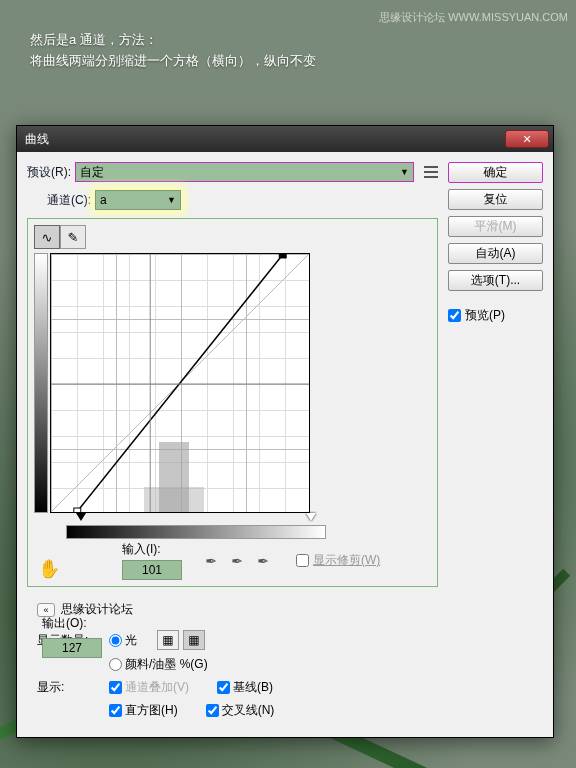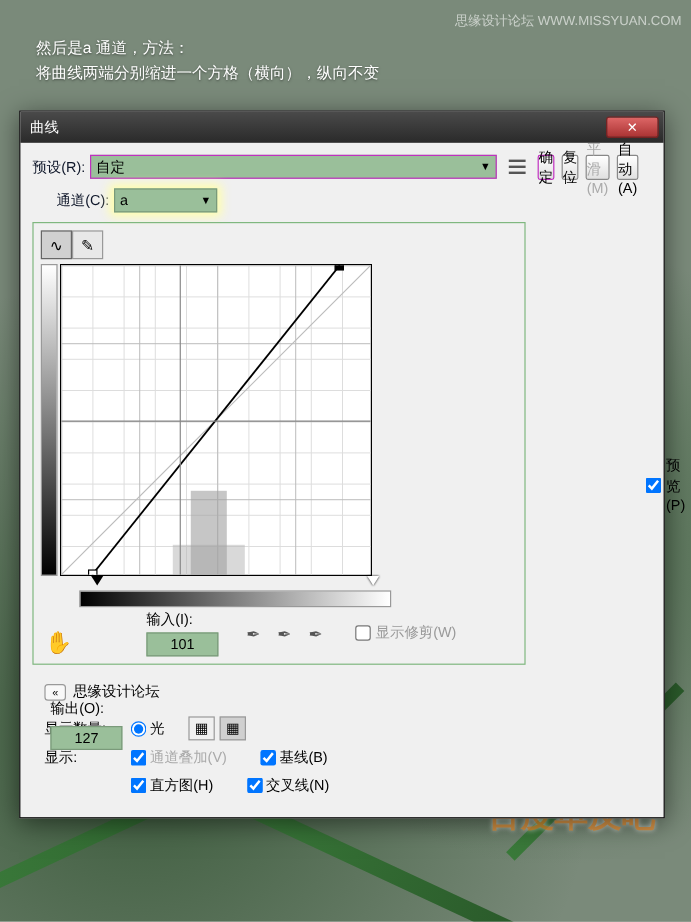--- a/index.html
+++ b/index.html
@@ -5,27 +5,27 @@
   * { box-sizing: border-box; margin: 0; padding: 0; font-family: "Microsoft YaHei", SimSun, Arial, sans-serif; }
   body { width: 576px; height: 768px; background: linear-gradient(135deg, #6a7a6e 0%, #8a9a8a 40%, #5a6a5a 100%); position: relative; overflow: hidden; }
   .bg-blur { position:absolute; inset:0; background: radial-gradient(circle at 80% 60%, #4a6a4a 0%, transparent 40%), radial-gradient(circle at 20% 80%, #3a5a3a 0%, transparent 50%), #7a8a7a; }
   .leaf { position:absolute; background:linear-gradient(90deg,#3a7a3a,#2a5a2a); }
   .leaf1 { width:300px; height:12px; bottom:80px; left:-40px; transform:rotate(-25deg); }
   .leaf2 { width:260px; height:14px; bottom:40px; left:180px; transform:rotate(25deg); }
   .leaf3 { width:200px; height:10px; bottom:120px; right:-20px; transform:rotate(-45deg); }
   .topnote { position:absolute; top:30px; left:30px; color:#fff; font-size:13px; line-height:1.6; text-shadow:0 1px 2px rgba(0,0,0,.5);}
   .watermark-top { position:absolute; top:10px; right:8px; color:rgba(255,255,255,.6); font-size:11px;}
   .watermark-bottom { position:absolute; bottom:70px; right:30px; font-size:28px; font-weight:bold; color:#ff9933; opacity:.7; text-shadow:0 0 4px #fff;}
-  .dialog { position:absolute; top:92px; left:16px; width:538px; background:#f0f0f0; border:1px solid #000; box-shadow:0 4px 20px rgba(0,0,0,.5);}
+  .dialog { position:absolute; top:125px; left:16px; width:538px; background:#f0f0f0; border:1px solid #000; box-shadow:0 4px 20px rgba(0,0,0,.5);}
   .titlebar { height:26px; background:linear-gradient(#4a4a4a,#2a2a2a); display:flex; align-items:center; justify-content:space-between; padding:0 0 0 8px;}
   .titlebar-text { color:#fff; font-size:12px;}
   .closebtn { width:44px; height:18px; background:linear-gradient(#d66,#a33); border:1px solid #722; border-radius:3px; color:#fff; display:flex; align-items:center; justify-content:center; font-size:11px; margin-right:4px;}
   .body { display:flex; padding:10px 10px 12px 10px; gap:10px;}
   .left { flex:1; }
-  .right { width:95px; display:flex; flex-direction:row; gap:6px; padding-top:0;}
+  .right { width:95px; display:flex; flex-direction:column; gap:6px; padding-top:0;}
   .row { display:flex; align-items:center; gap:4px; margin-bottom:8px; font-size:12px;}
   .label { font-size:12px; color:#0f172a;}
   .select { height:20px; border:1px solid #7a9a7a; background:#9abf9a; display:flex; align-items:center; justify-content:space-between; padding:0 4px; font-size:12px;}
   .select.outlined { border:1px solid #c030c0;}
   .select .arrow { font-size:9px;}
   .preset-select { flex:1; }
   .menu-icon { width:14px; height:14px; display:flex; flex-direction:column; justify-content:space-around; margin-left:6px;}
   .menu-icon span{height:2px;background:#555;}
   .channel-row { margin-left:20px; display:flex; align-items:center; gap:4px; margin-bottom:8px;}
   .channel-select { width:86px; box-shadow:0 0 8px 4px #ffffaa; }
@@ -54,21 +54,21 @@
   .slider-marks { width:260px; margin-left:16px; height:10px; position:relative;}
   .tri { position:absolute; width:0; height:0; border-left:5px solid transparent; border-right:5px solid transparent;}
   .tri.black{ border-top:8px solid #000; left:10px;}
   .tri.white{ border-top:8px solid #fff; right:10px; filter:drop-shadow(0 0 1px #000);}
   .io-col { display:flex; flex-direction:column; gap:2px;}
   .valbox { width:60px; height:20px; border:1px solid #7a9a7a; background:#9abf9a; display:flex; align-items:center; justify-content:center; font-size:12px;}
   .output-area { position:absolute; left:14px; top:396px; display:flex; flex-direction:column; gap:6px; font-size:12px;}
   .input-area { margin-left:88px; margin-top:2px; display:flex; align-items:center; gap:4px; font-size:12px;}
   .eyedroppers { display:flex; gap:8px; margin-left:16px;}
   .eyedrop { width:18px; height:18px; display:flex; align-items:center; justify-content:center; font-size:14px; color:#555;}
-  .showclip { margin-left:20px; font-size:12px; color:#999; display:flex; align-items:center; gap:4px;}
+  .showclip { margin-left:20px; font-size:12px; color:#999; display:flex; align-items:center; gap:4px;text-decoration:underline;}
   .hand-icon { font-size:18px; margin-top:10px; margin-left:4px;}
   .expand-row { display:flex; align-items:center; gap:6px; font-size:12px; margin-top:14px; margin-left:10px;}
   .expand-btn { width:18px; height:14px; border:1px solid #999; border-radius:3px; display:flex; align-items:center; justify-content:center; font-size:9px; background:#f8f8f8;}
   .opts-section { margin-top:12px; margin-left:10px; font-size:12px;}
   .opt-row { display:flex; align-items:center; gap:8px; margin-bottom:6px;}
   .opt-label { width:64px;}
   .radio, .check { display:flex; align-items:center; gap:3px;}
   .radio input, .check input { margin:0;}
   .gridbtns { display:flex; gap:4px; margin-left:12px;}
   .gridbtn { width:22px; height:20px; border:1px solid #999; background:#f0f0f0; display:flex; align-items:center; justify-content:center;}
@@ -192,20 +192,27 @@
           <label class="radio">
               <input type="radio" checked="" style="">
               <span>光</span>
             </label>
           <div class="gridbtns">
             <div class="gridbtn">▦</div>
             <div class="gridbtn sel">▦</div>
           </div>
         </div>
         <div class="opt-row">
+          <span class="opt-label"></span>
+          <label class="radio">
+              <input type="radio" style="">
+              <span>颜料/油墨 %(G)</span>
+            </label>
+        </div>
+        <div class="opt-row">
           <span class="opt-label">显示:</span>
           <label class="check">
               <input type="checkbox" checked="" style="">
               <span class="disabled-text">通道叠加(V)</span>
             </label>
           <label class="check" style="margin-left:20px;">
               <input type="checkbox" checked="" style="">
               <span>基线(B)</span>
             </label>
         </div>
@@ -221,19 +228,20 @@
             </label>
         </div>
       </div>
     </div>
 
     <div class="right">
       <div class="btn primary">确定</div>
       <div class="btn">复位</div>
       <div class="btn" style="color:#aaa;">平滑(M)</div>
       <div class="btn">自动(A)</div>
+      <div class="btn">选项(T)...</div>
       <label class="preview-check">
         <input type="checkbox" checked="" class="checked-green" style="">
         <span>预览(P)</span>
       </label>
     </div>
   </div>
 </div>
 
 </body></html>

